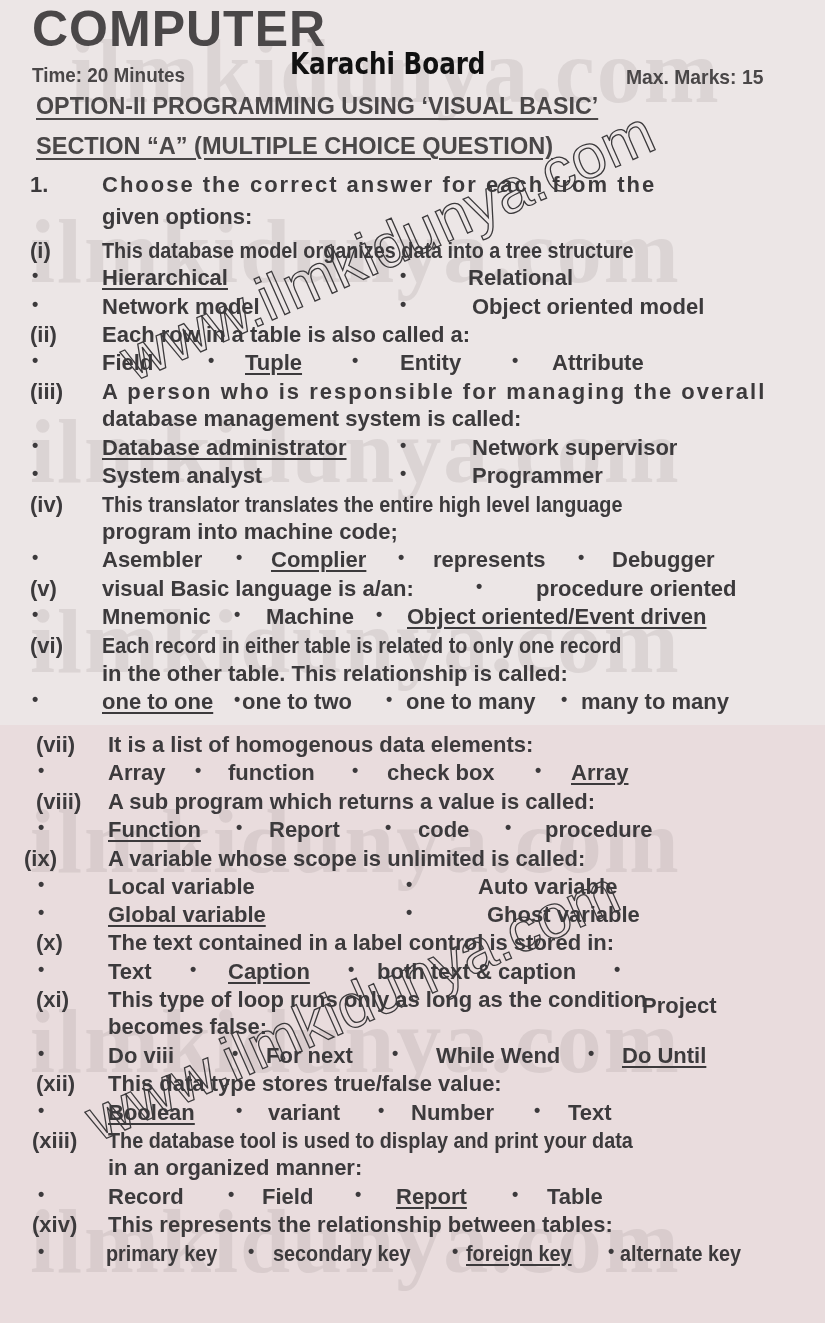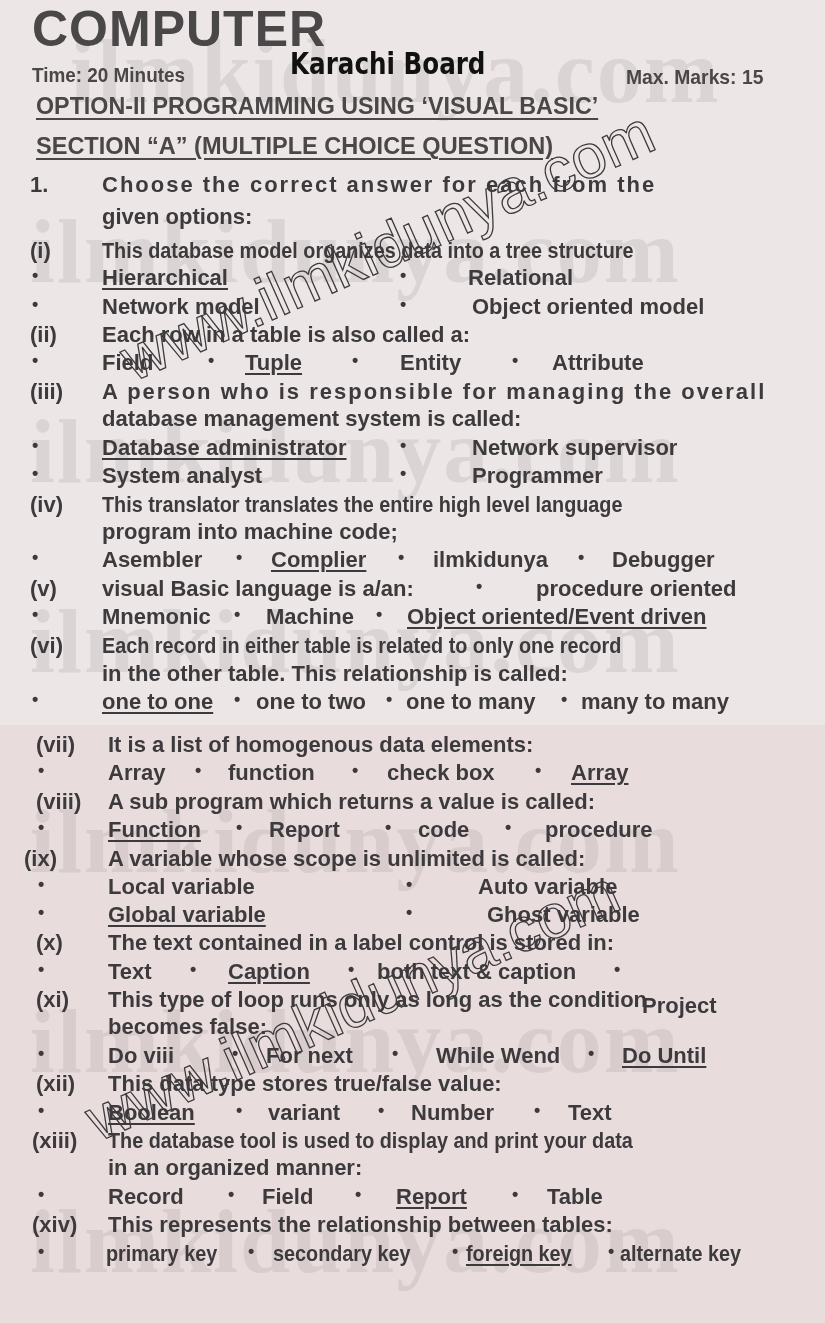--- a/index.html
+++ b/index.html
@@ -162,21 +162,21 @@
   </div>
   <div class="row" style="top:519px;">
     <span class="txt">program into machine code;</span>
   </div>
   <div class="row" style="top:547px;">
     <span class="bullet">•</span>
     <span class="txt">Asembler</span>
     <span class="col2" style="left:236px;font-size:18px;">•</span>
     <span class="col2 u" style="left:271px;">Complier</span>
     <span class="col2" style="left:398px;font-size:18px;">•</span>
-    <span class="col2" style="left:433px;">ilmkidunya</span>
+    <span class="col2" style="left:433px;">represents</span>
     <span class="col2" style="left:578px;font-size:18px;">•</span>
     <span class="col2" style="left:612px;">Debugger</span>
   </div>
 
   <div class="row" style="top:576px;">
     <span class="num">(v)</span>
     <span class="txt">visual Basic language is a/an:</span>
     <span class="col2" style="left:476px;font-size:18px;">•</span>
     <span class="col2" style="left:536px;">procedure oriented</span>
   </div>
@@ -193,21 +193,21 @@
     <span class="num">(vi)</span>
     <span class="txt narrow">Each record in either table is related to only one record</span>
   </div>
   <div class="row" style="top:661px;">
     <span class="txt">in the other table. This relationship is called:</span>
   </div>
   <div class="row" style="top:689px;">
     <span class="bullet">•</span>
     <span class="txt u">one to one</span>
     <span class="col2" style="left:234px;font-size:18px;">•</span>
-    <span class="col2" style="left:256px;text-align:right;">one to two</span>
+    <span class="col2" style="left:242px;text-align:right;">one to two</span>
     <span class="col2" style="left:386px;font-size:18px;">•</span>
     <span class="col2" style="left:406px;">one to many</span>
     <span class="col2" style="left:561px;font-size:18px;">•</span>
     <span class="col2" style="left:581px;">many to many</span>
   </div>
 
   <div class="row" style="top:732px;">
     <span class="num" style="left:36px;">(vii)</span>
     <span class="txt2">It is a list of homogenous data elements:</span>
   </div>

